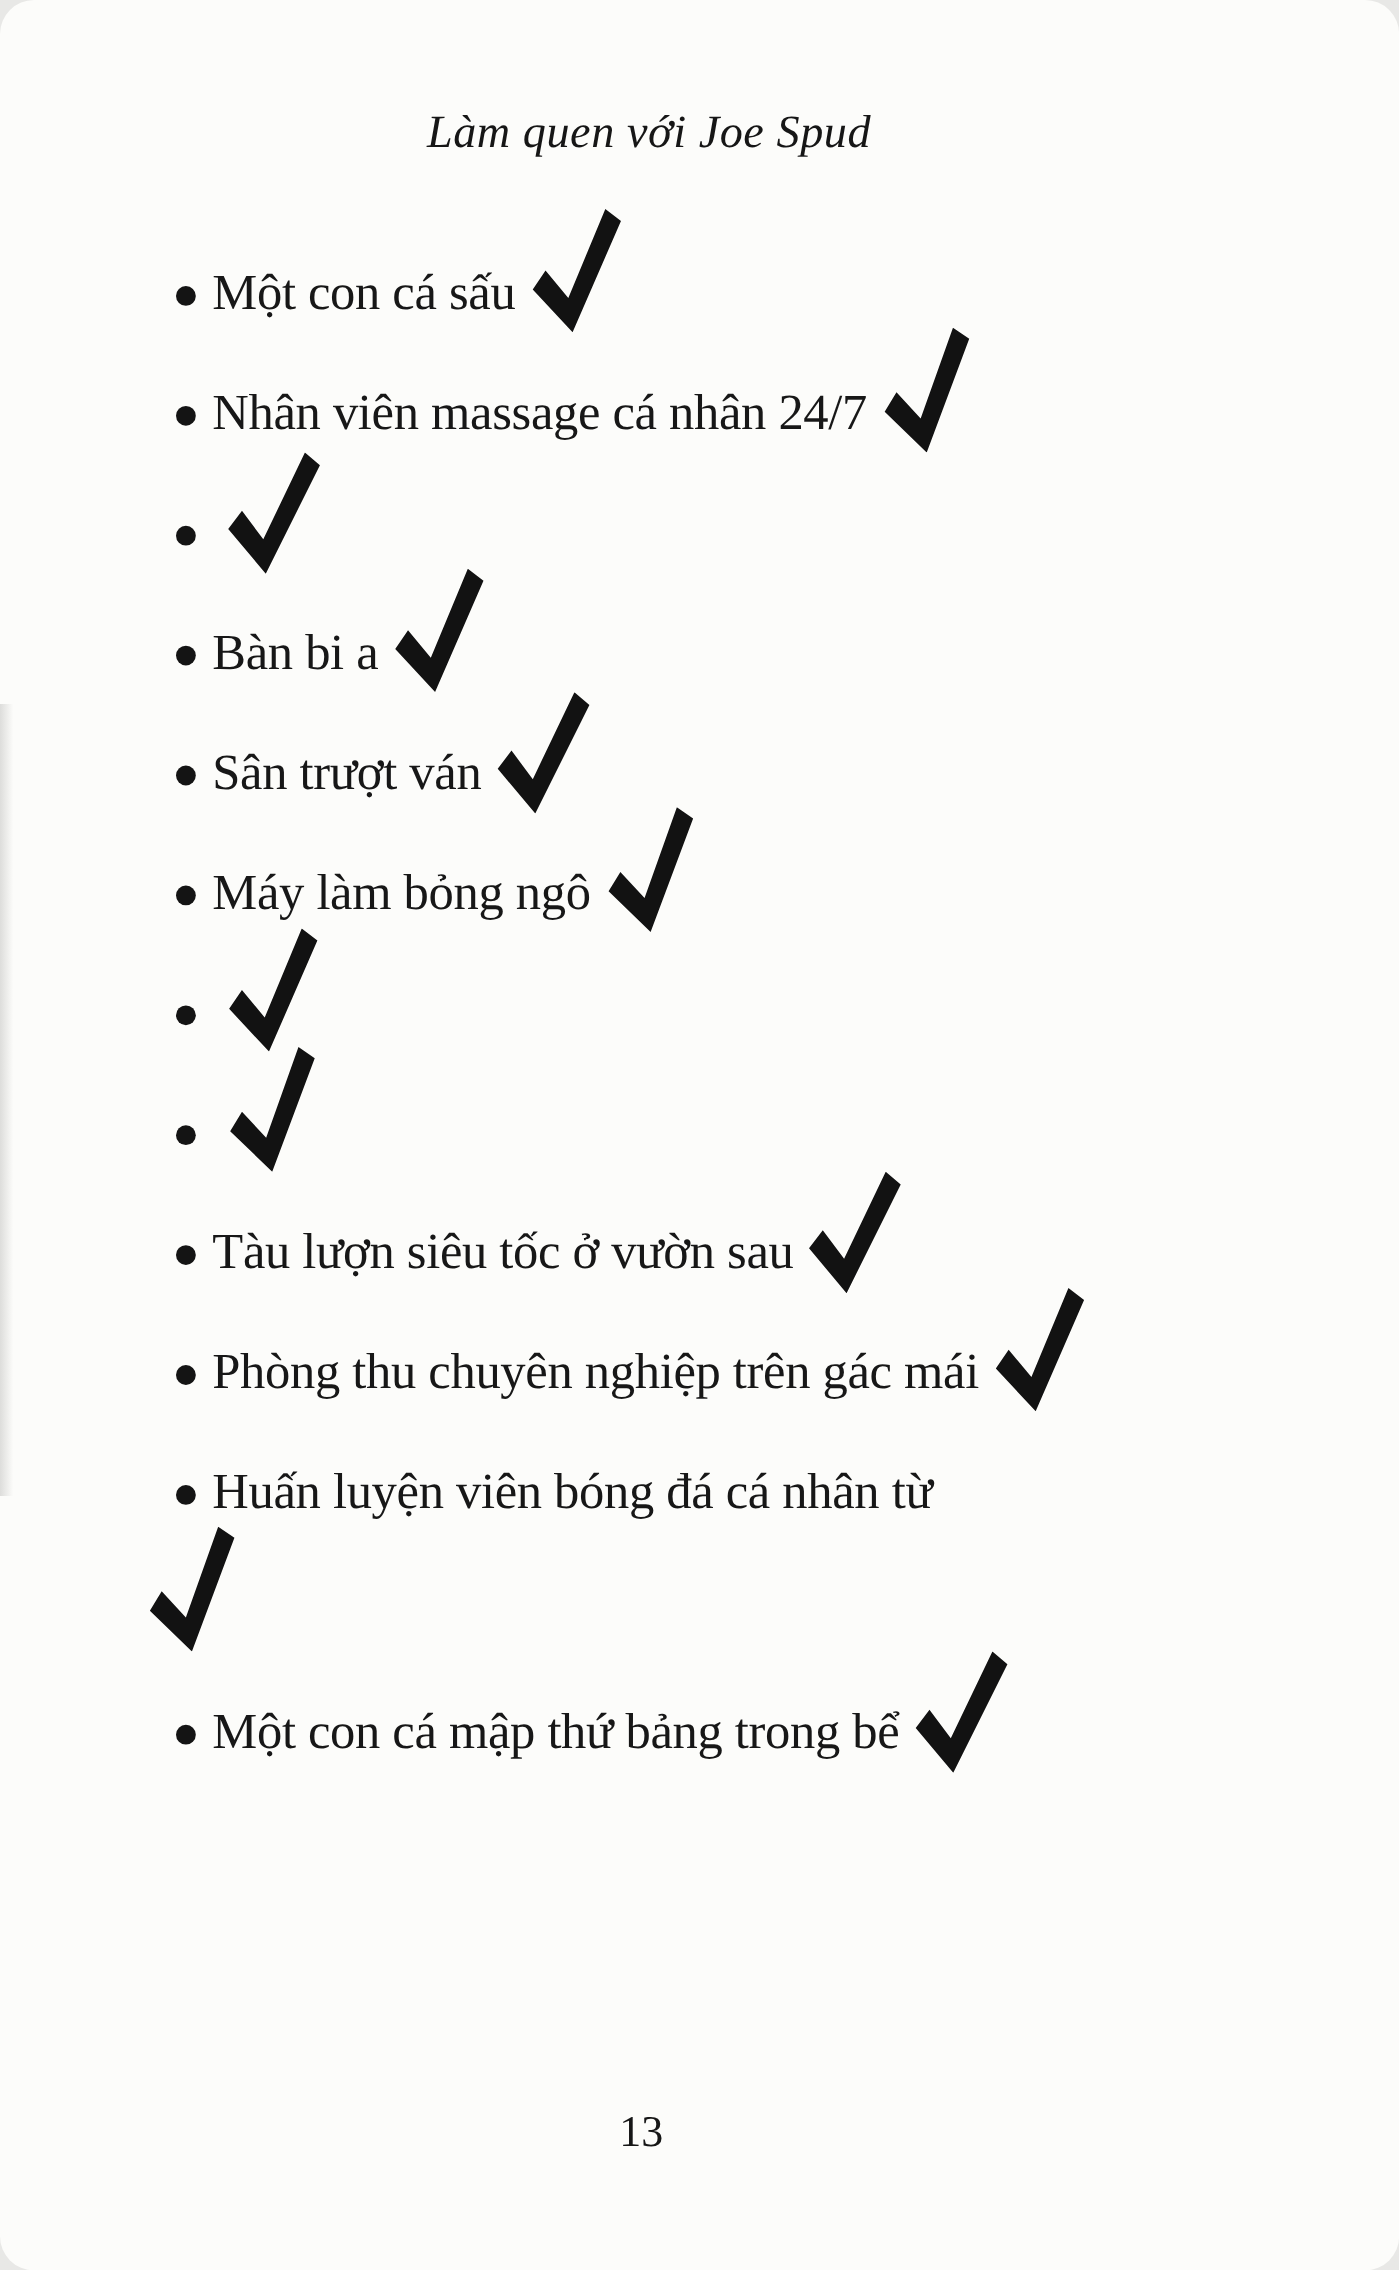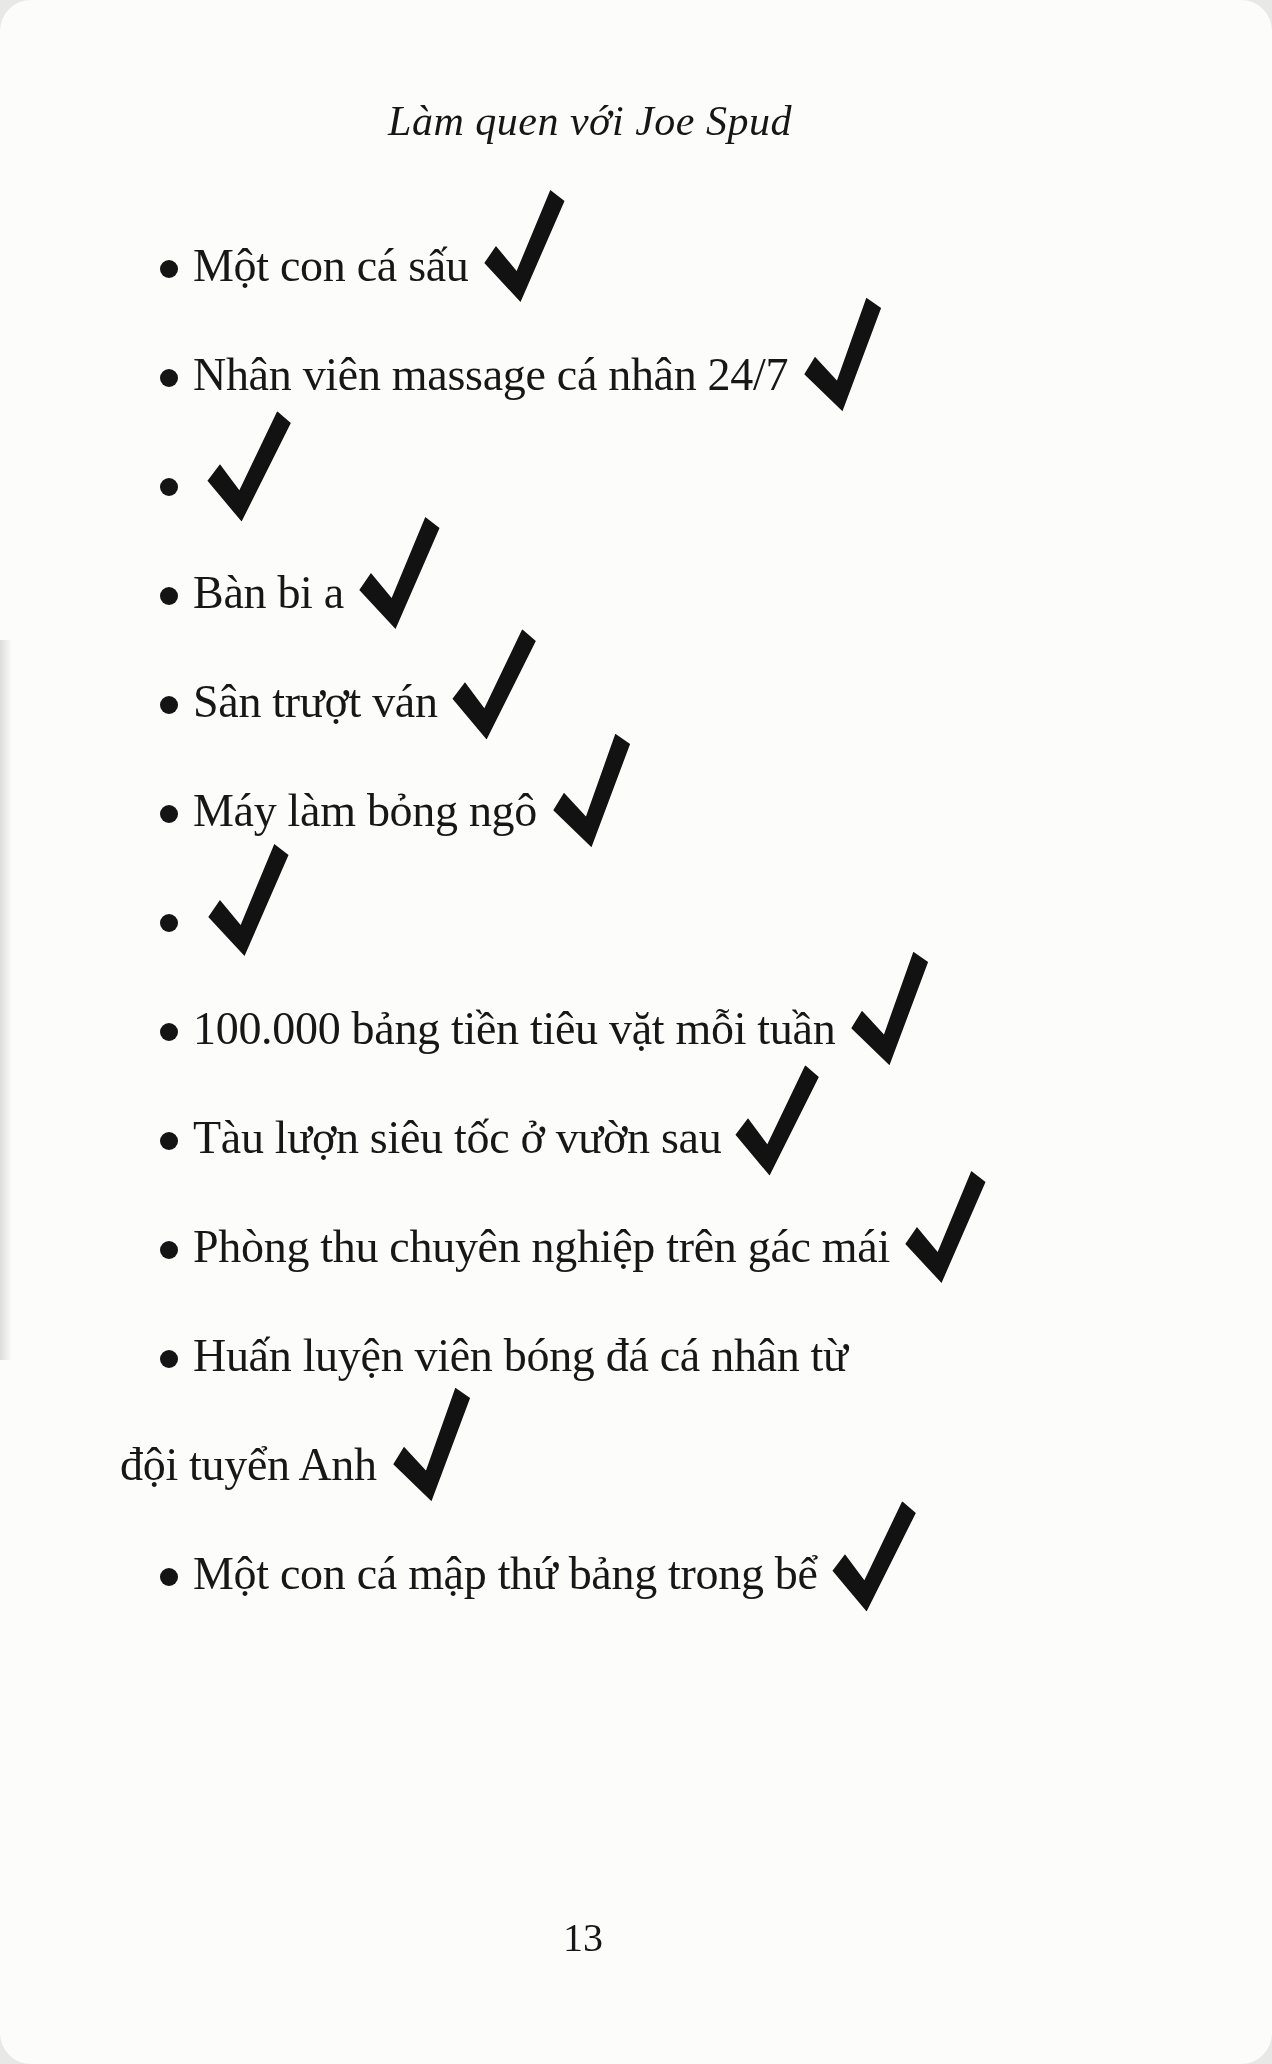--- a/index.html
+++ b/index.html
@@ -137,21 +137,20 @@
         </svg>
       </div>
       <div class="row">
         <span class="dot"></span>
         <svg viewBox="0 0 34 36" preserveAspectRatio="none" class="check r0">
           <path d="M0.5 23.5 L5 18 L13 26 L26 0 L31.5 3.5 L14.5 36 Z"></path>
         </svg>
       </div>
       <div class="row">
         <span class="dot"></span>
-        <span class="item-text">100.000 bảng tiền tiêu vặt mỗi tuần</span>
         <svg viewBox="0 0 34 36" preserveAspectRatio="none" class="check r1">
           <path d="M0.5 23.5 L5 18 L13 26 L26 0 L31.5 3.5 L14.5 36 Z"></path>
         </svg>
       </div>
       <div class="row">
         <span class="dot"></span>
         <span class="item-text">Tàu lượn siêu tốc ở vườn sau</span>
         <svg viewBox="0 0 34 36" preserveAspectRatio="none" class="check r2">
           <path d="M0.5 23.5 L5 18 L13 26 L26 0 L31.5 3.5 L14.5 36 Z"></path>
         </svg>
@@ -161,21 +160,20 @@
         <span class="item-text">Phòng thu chuyên nghiệp trên gác mái</span>
         <svg viewBox="0 0 34 36" preserveAspectRatio="none" class="check r0">
           <path d="M0.5 23.5 L5 18 L13 26 L26 0 L31.5 3.5 L14.5 36 Z"></path>
         </svg>
       </div>
       <div class="row">
         <span class="dot"></span>
         <span class="item-text">Huấn luyện viên bóng đá cá nhân từ</span>
       </div>
       <div class="row row-continuation">
-        <span class="item-text">đội tuyển Anh</span>
         <svg viewBox="0 0 34 36" preserveAspectRatio="none" class="check r1">
           <path d="M0.5 23.5 L5 18 L13 26 L26 0 L31.5 3.5 L14.5 36 Z"></path>
         </svg>
       </div>
       <div class="row">
         <span class="dot"></span>
         <span class="item-text">Một con cá mập thứ bảng trong bể</span>
         <svg viewBox="0 0 34 36" preserveAspectRatio="none" class="check r2">
           <path d="M0.5 23.5 L5 18 L13 26 L26 0 L31.5 3.5 L14.5 36 Z"></path>
         </svg>

